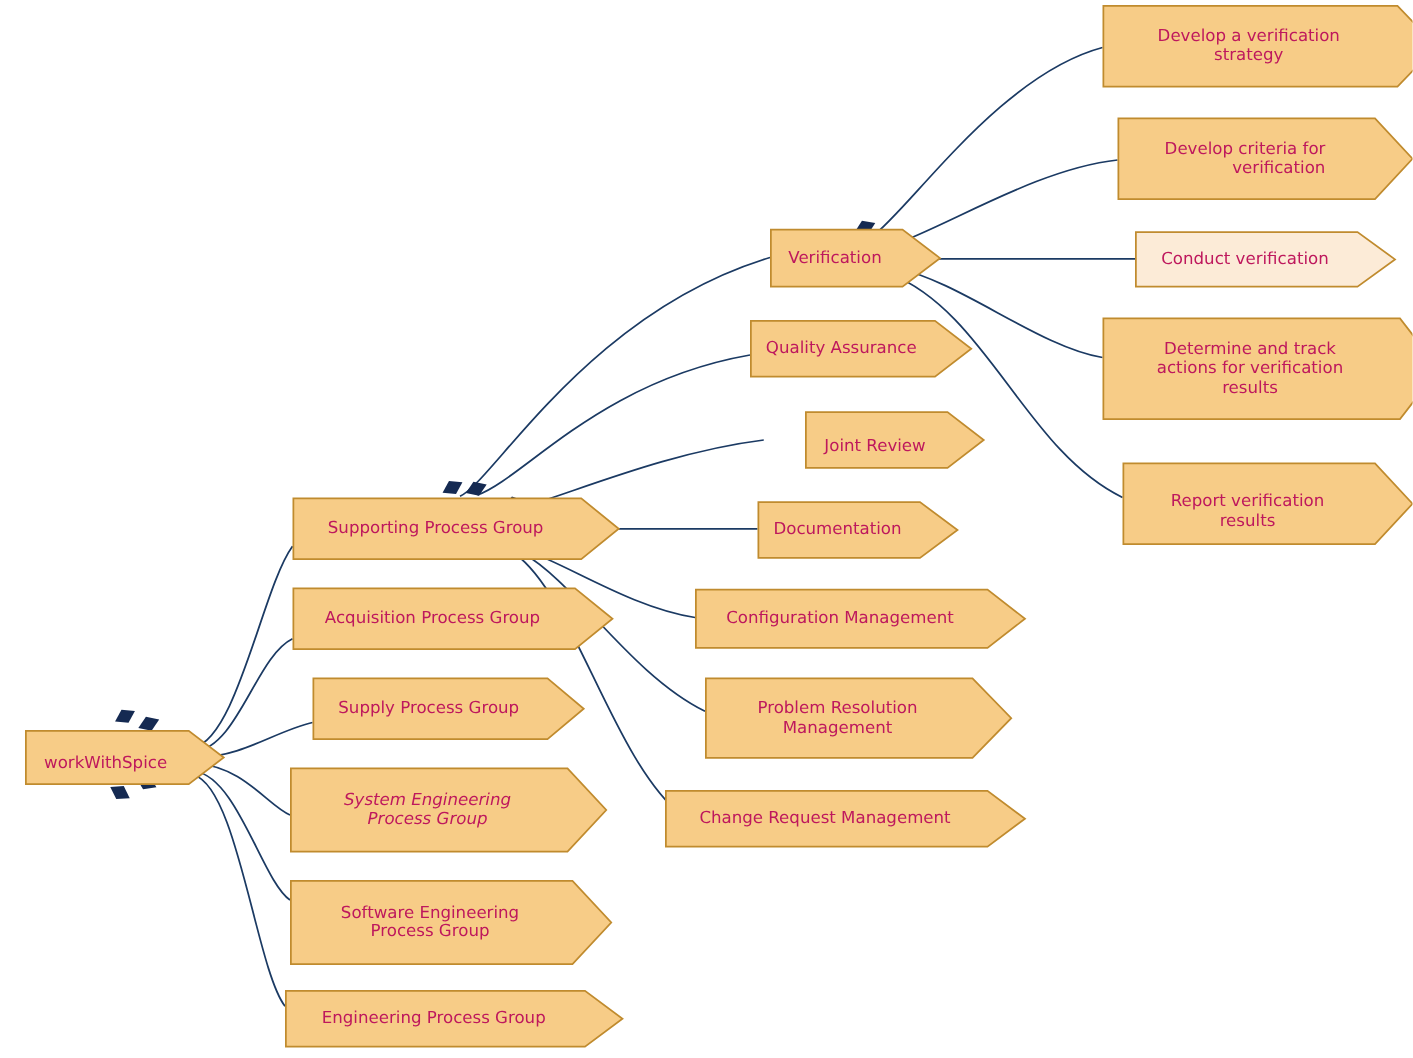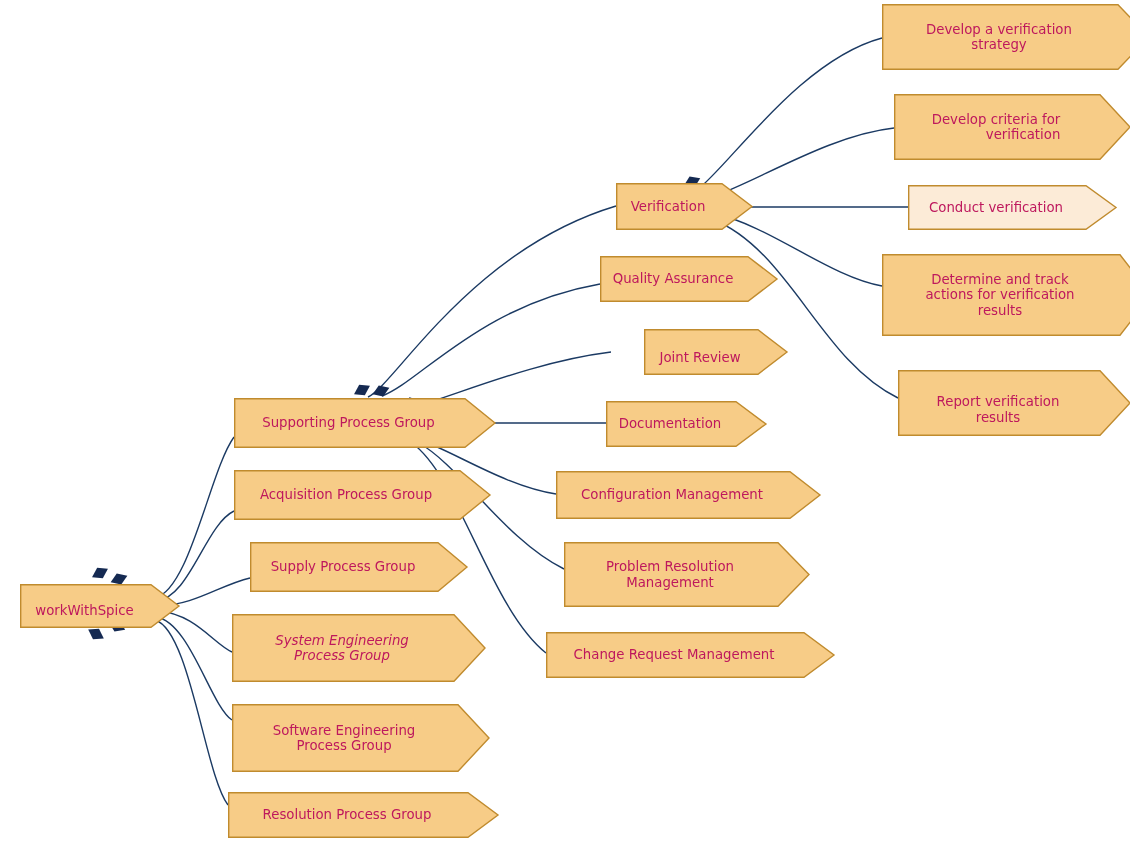--- a/index.html
+++ b/index.html
@@ -124,21 +124,21 @@
         <svg width="257" height="68">
           <polygon points="0.7,0.7 226,0.7 257,34 226,67.3 0.7,67.3" fill="#F7CC87" stroke="#C08B2E" stroke-width="1.4"></polygon>
         </svg>
         <div class="lbl" style="width: 224px;">Software Engineering
 Process Group</div>
       </div>
       <div class="node" style="left: 228px; top: 792px; width: 270px; height: 46px;">
         <svg width="270" height="46">
           <polygon points="0.7,0.7 240,0.7 270,23 240,45.3 0.7,45.3" fill="#F7CC87" stroke="#C08B2E" stroke-width="1.4"></polygon>
         </svg>
-        <div class="lbl" style="width: 238px;">Resolution Process Group</div>
+        <div class="lbl" style="width: 238px;">Engineering Process Group</div>
       </div>
       <div class="node" style="left: 616px; top: 183px; width: 136px; height: 47px;">
         <svg width="136" height="47">
           <polygon points="0.7,0.7 106,0.7 136,23.5 106,46.3 0.7,46.3" fill="#F7CC87" stroke="#C08B2E" stroke-width="1.4"></polygon>
         </svg>
         <div class="lbl" style="width: 104px;">Verification</div>
       </div>
       <div class="node" style="left: 600px; top: 256px; width: 177px; height: 46px;">
         <svg width="177" height="46">
           <polygon points="0.7,0.7 148,0.7 177,23 148,45.3 0.7,45.3" fill="#F7CC87" stroke="#C08B2E" stroke-width="1.4"></polygon>
@@ -163,21 +163,21 @@
         </svg>
         <div class="lbl" style="width: 232px;">Configuration Management</div>
       </div>
       <div class="node" style="left: 564px; top: 542px; width: 245px; height: 65px;">
         <svg width="245" height="65">
           <polygon points="0.7,0.7 214,0.7 245,32.5 214,64.3 0.7,64.3" fill="#F7CC87" stroke="#C08B2E" stroke-width="1.4"></polygon>
         </svg>
         <div class="lbl" style="width: 212px;">Problem Resolution
 Management</div>
       </div>
-      <div class="node" style="left: 546px; top: 632px; width: 288px; height: 46px;">
+      <div class="node" style="left: 532px; top: 632px; width: 288px; height: 46px;">
         <svg width="288" height="46">
           <polygon points="0.7,0.7 258,0.7 288,23 258,45.3 0.7,45.3" fill="#F7CC87" stroke="#C08B2E" stroke-width="1.4"></polygon>
         </svg>
         <div class="lbl" style="width: 256px;">Change Request Management</div>
       </div>
       <div class="node" style="left: 882px; top: 4px; width: 267px; height: 66px;">
         <svg width="267" height="66">
           <polygon points="0.7,0.7 236,0.7 267,33 236,65.3 0.7,65.3" fill="#F7CC87" stroke="#C08B2E" stroke-width="1.4"></polygon>
         </svg>
         <div class="lbl" style="width: 234px;">Develop a verification

